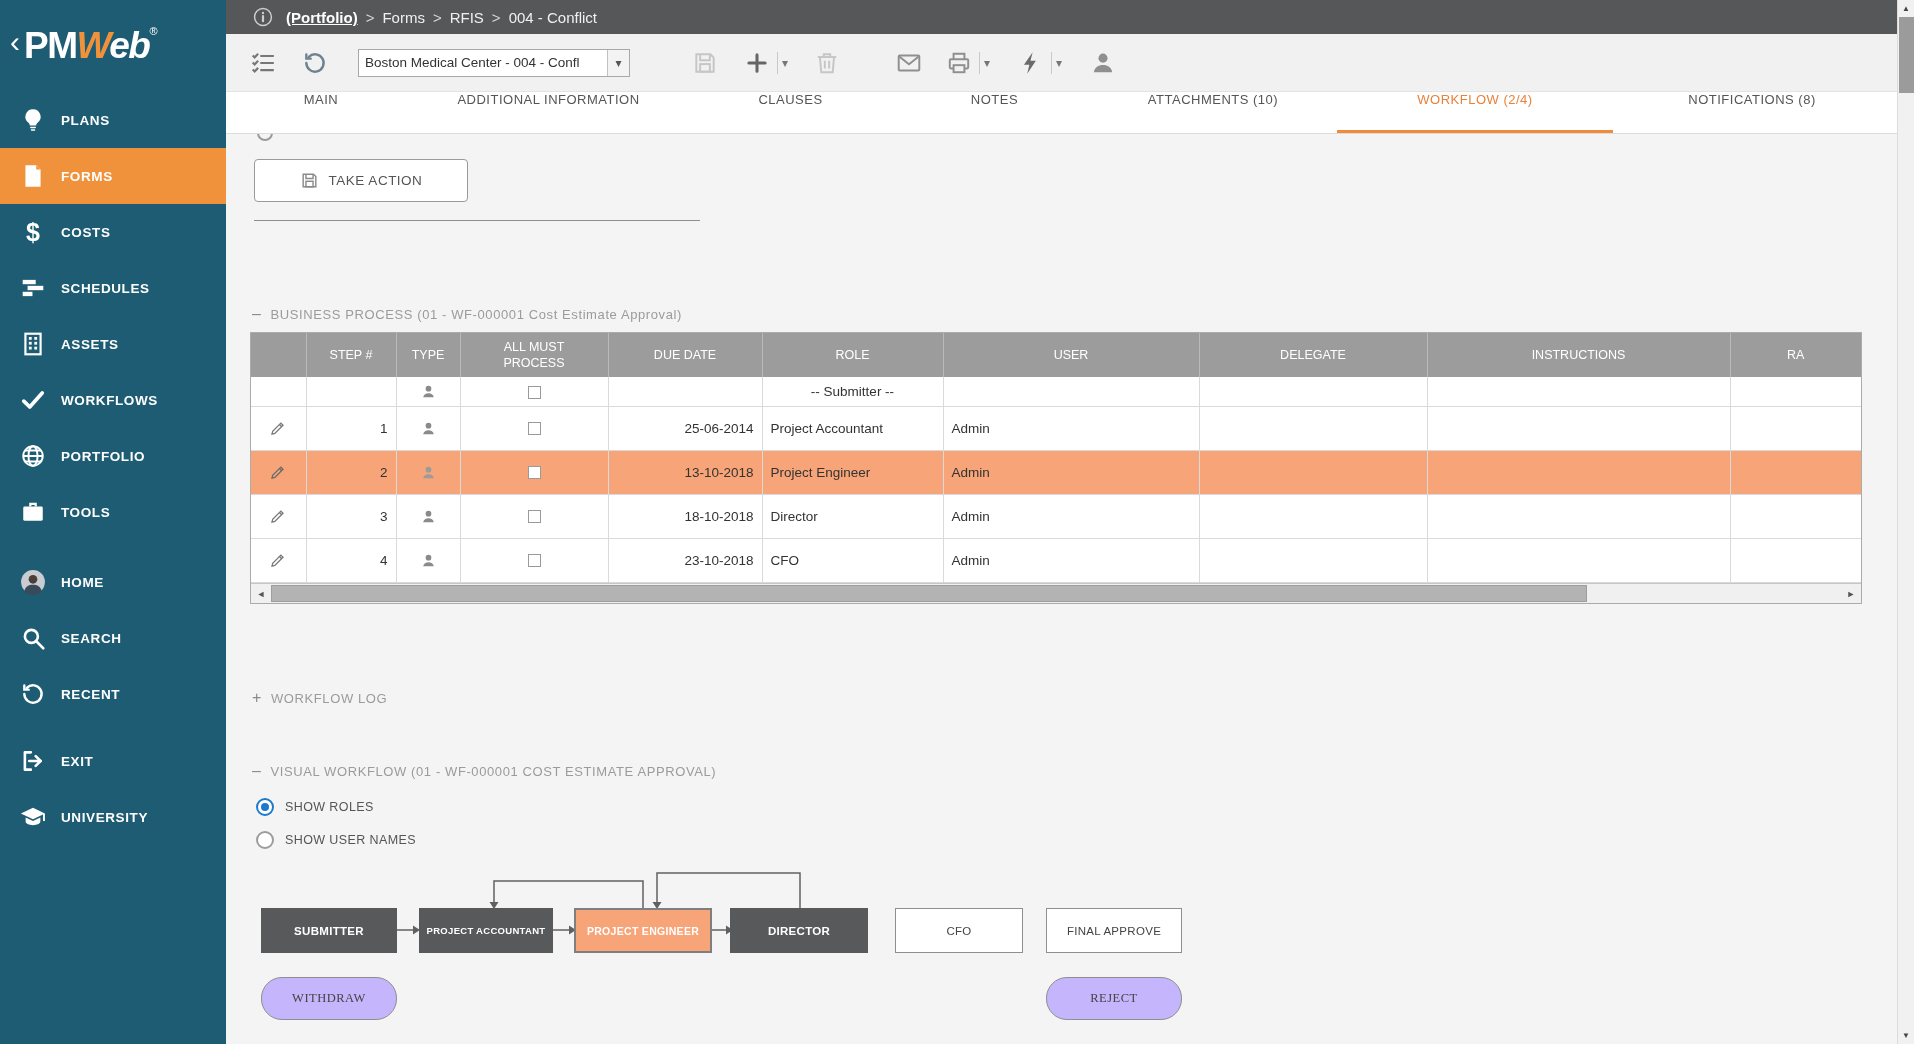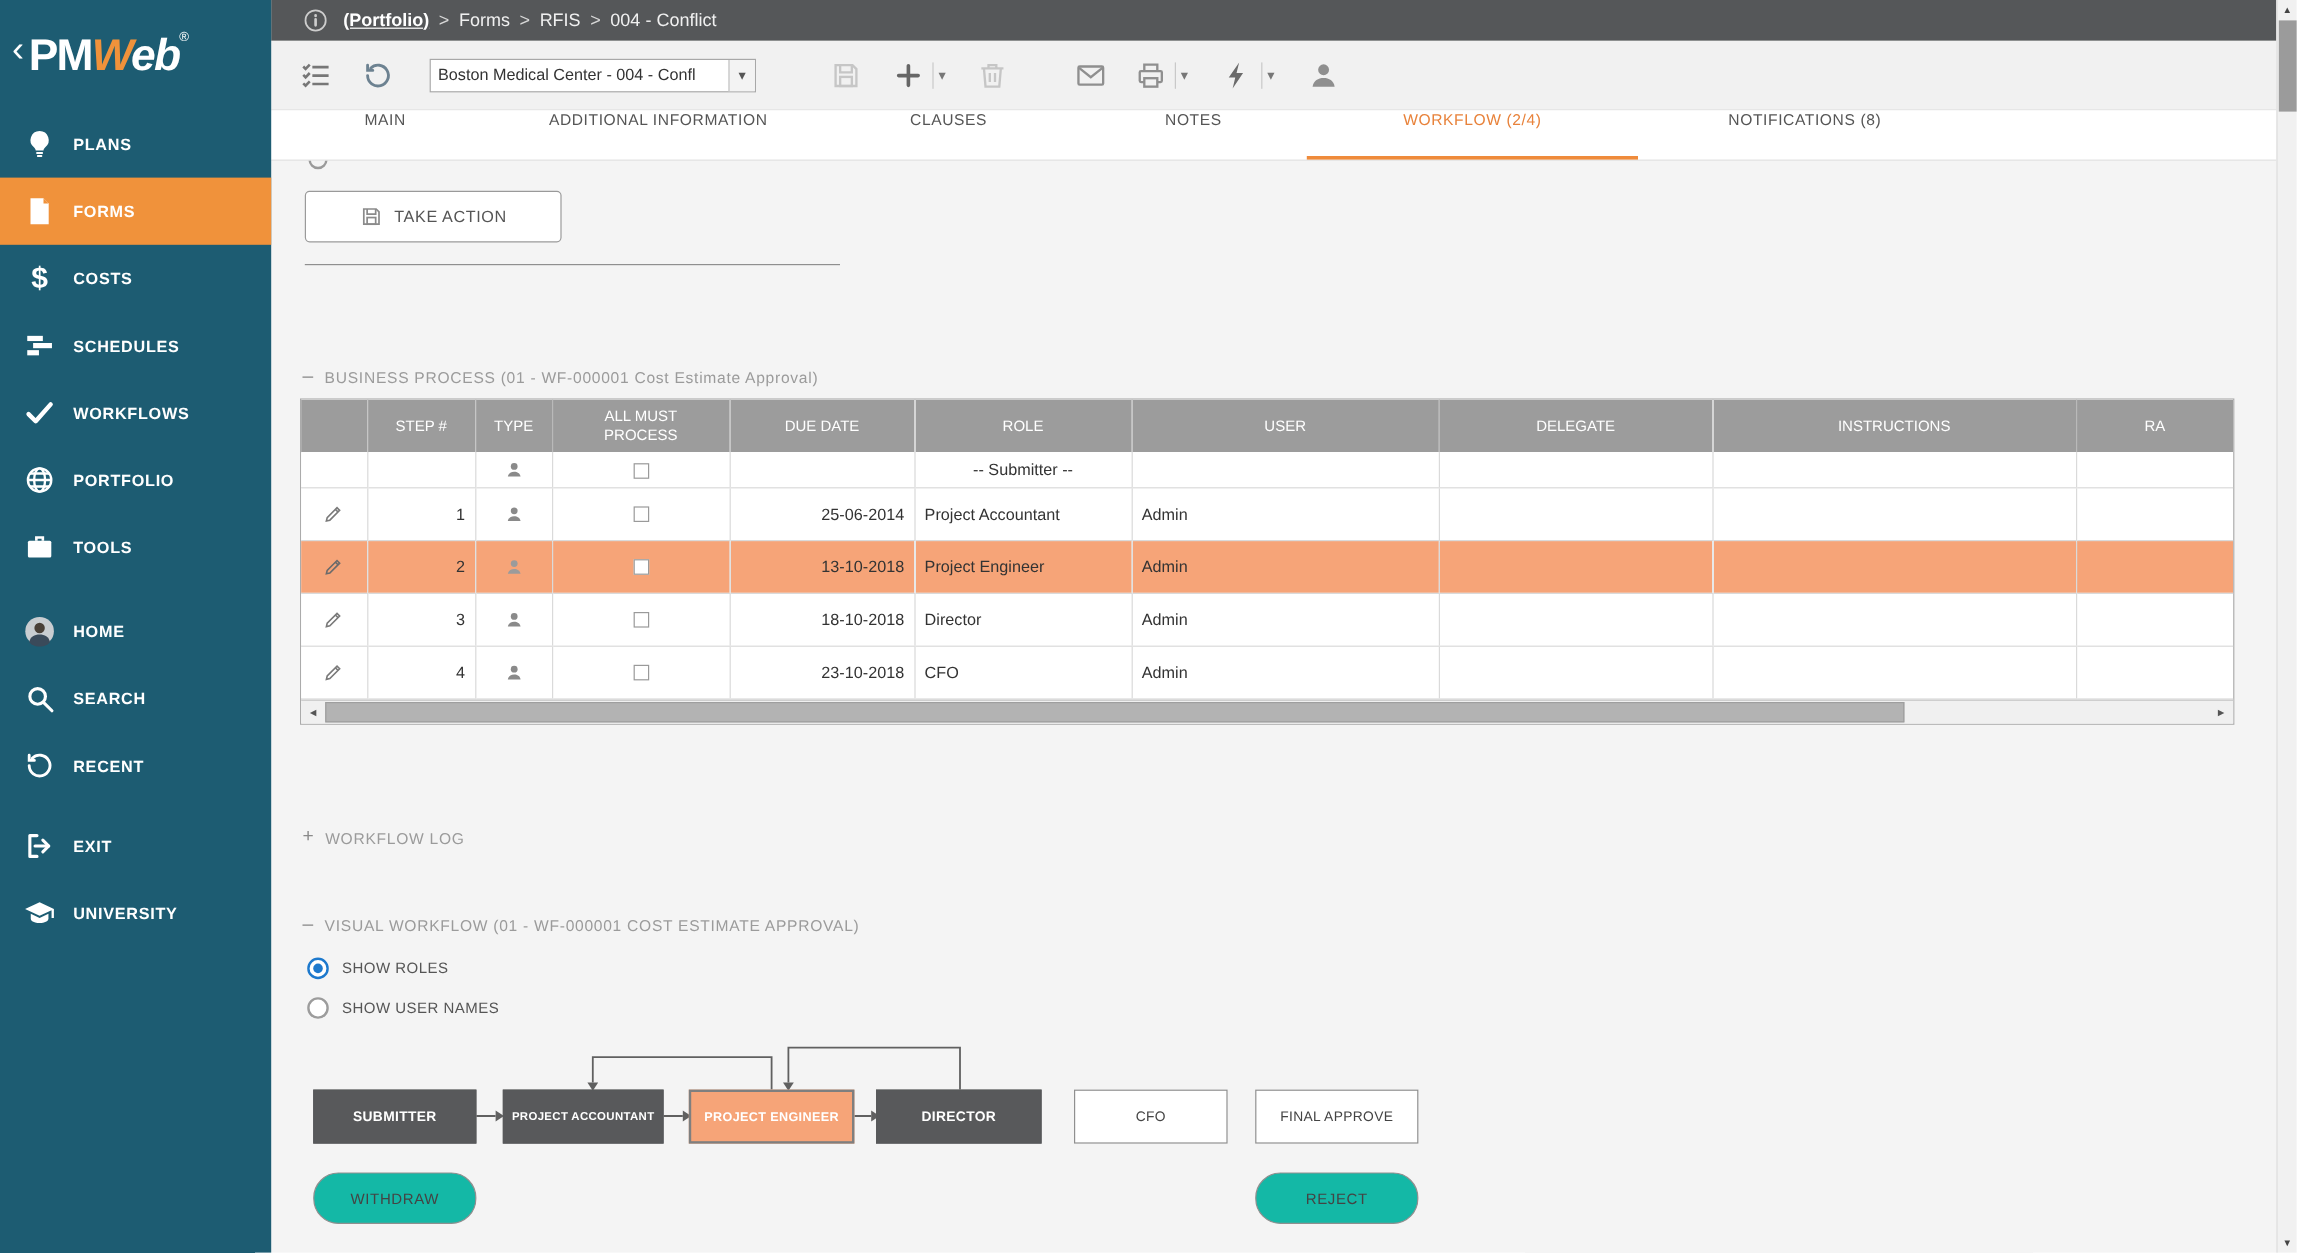--- a/index.html
+++ b/index.html
@@ -102,22 +102,22 @@
 
   
   .wf-svg{left:0;top:735px;width:1010px;height:92px}
   .wf-node{top:774px;height:45px;display:flex;align-items:center;justify-content:center;text-align:center;
     font-weight:bold;font-size:11.5px;letter-spacing:.3px;cursor:pointer;padding:0 4px}
   .wf-node.dark{background:#58595b;color:#fff;border:1px solid #58595b}
   .wf-node.current{background:#f6a478;color:#fff;border:2px solid #7f7f7f}
   .wf-node.plain{background:#fff;color:#444;border:1px solid #8f8f8f;font-weight:normal}
   .wf-node.small{font-size:9.5px}
   .wf-node.mid{font-size:10.5px}
-  .pill-btn{top:843px;width:136px;height:43px;border-radius:21px;background:#14b8a6;border:1px solid #8f8f8f;
-    font-size:12.5px;color:#444;letter-spacing:.5px;cursor:pointer;font-family:Liberation Sans, sans-serif}
+  .pill-btn{top:843px;width:136px;height:43px;border-radius:21px;background:#c4b5fd;border:1px solid #8f8f8f;
+    font-size:12.5px;color:#444;letter-spacing:.5px;cursor:pointer;font-family:Liberation Serif, serif}
 
   
   .vscroll{position:absolute;right:0;top:0;width:17px;height:100%;background:#f1f1f1;border-left:1px solid #dcdcdc;z-index:9}
   .vs-btn{position:absolute;left:0;width:100%;height:17px;font-size:8px;color:#444;text-align:center;line-height:17px;cursor:pointer}
   .vs-btn.top{top:0}
   .vs-btn.bottom{bottom:0}
   .vs-thumb{position:absolute;left:1px;top:17px;width:15px;height:76px;background:#9b9b9b;cursor:grab}
 </style>
 </head>
 <body>
@@ -158,20 +158,36 @@
       </div>
       <div class="nav-item">
         <span class="nav-icon">
             <svg viewBox="0 0 24 24" fill="#fff">
               <rect x="2.5" y="4.5" width="12" height="4"></rect>
               <rect x="7" y="10" width="14.5" height="4"></rect>
               <rect x="2.5" y="15.5" width="9" height="4"></rect>
             </svg>
           </span>
         <span class="nav-label">SCHEDULES</span>
+      </div>
+      <div class="nav-item">
+        <span class="nav-icon">
+            <svg viewBox="0 0 24 24">
+              <rect x="5" y="2.5" width="14" height="19" fill="none" stroke="#fff" stroke-width="2"></rect>
+              <g fill="#fff">
+                <rect x="8.2" y="5.5" width="2.6" height="2.6"></rect>
+                <rect x="13.2" y="5.5" width="2.6" height="2.6"></rect>
+                <rect x="8.2" y="10" width="2.6" height="2.6"></rect>
+                <rect x="13.2" y="10" width="2.6" height="2.6"></rect>
+                <rect x="8.2" y="14.5" width="2.6" height="2.6"></rect>
+                <rect x="13.2" y="14.5" width="2.6" height="2.6"></rect>
+              </g>
+            </svg>
+          </span>
+        <span class="nav-label">ASSETS</span>
       </div>
       <div class="nav-item">
         <span class="nav-icon">
             <svg viewBox="0 0 24 24" fill="none" stroke="#fff" stroke-width="3.4" stroke-linecap="round" stroke-linejoin="round">
               <path d="M3.5 13l5.5 5.5L20.5 5.5"></path>
             </svg>
           </span>
         <span class="nav-label">WORKFLOWS</span>
       </div>
       <div class="nav-item">
@@ -342,20 +358,23 @@
         <span>MAIN</span>
       </div>
     <div class="tab" style="width:265px">
         <span>ADDITIONAL INFORMATION</span>
       </div>
     <div class="tab" style="width:219px">
         <span>CLAUSES</span>
       </div>
     <div class="tab" style="width:189px">
         <span>NOTES</span>
+      </div>
+    <div class="tab" style="width:248px">
+        <span>ATTACHMENTS (10)</span>
       </div>
     <div class="tab active" style="width:276px">
         <span>WORKFLOW (2/4)</span>
       </div>
     <div class="tab" style="width:278px">
         <span>NOTIFICATIONS (8)</span>
       </div>
   </div>
 
   <main class="content">

